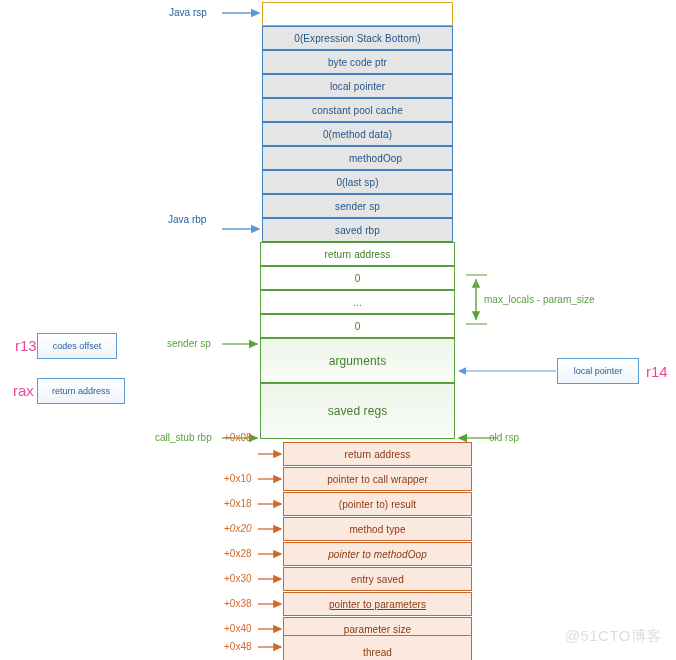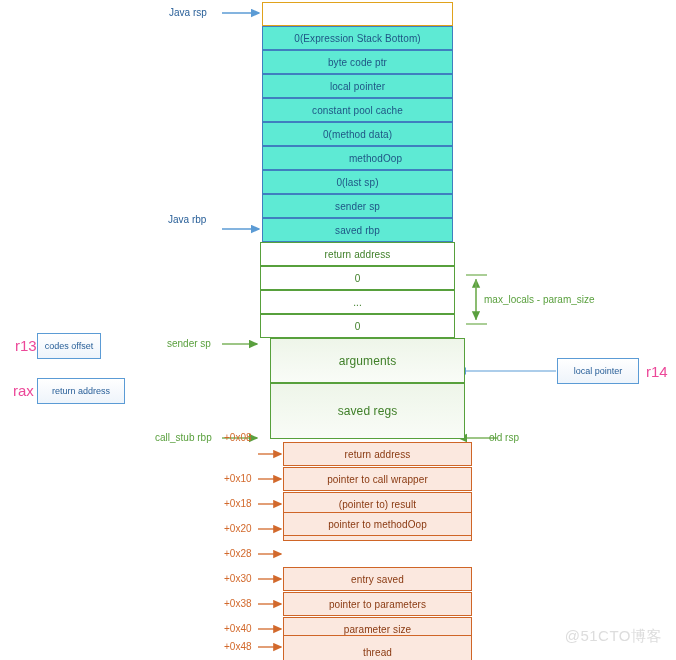--- a/index.html
+++ b/index.html
@@ -19,40 +19,39 @@
     display:flex;
     align-items:center;
     justify-content:center;
     font-size:10px;
     letter-spacing:.1px;
     white-space:nowrap;
   }
   .cell.blue{
     left:262px;width:191px;height:24px;
     border:1.3px solid #3f7fbf;
-    background:#5eead4;
+    background:#e5e5e5;
     color:#1f5585;
   }
   .cell.top{
     border:1.5px solid #e0a21c;
     background:#ffffff;
   }
   .cell.green{
     left:260px;width:195px;height:24px;
     border:1.3px solid #57a03c;
     background:#ffffff;
     color:#3f7f28;
   }
   .cell.greenbig{
     left:260px;width:195px;
     border:1.3px solid #57a03c;
     background:linear-gradient(180deg,#eef5e9 0%,#f9fcf7 100%);
     color:#3f7f28;
     font-size:12px;
-    margin-left:10px;
   }
   .cell.orange{
     left:283px;width:189px;height:24px;
     border:1.5px solid #cf6527;
     background:#fbe8df;
     color:#8a3a12;
     font-size:10px;
   }
 
   
@@ -155,46 +154,46 @@
   <div class="cell green" style="top:290px;">...</div>
   <div class="cell green" style="top:314px;">0</div>
 
   <div class="cell greenbig" style="top:338px;height:45px;">arguments</div>
   <div class="cell greenbig" style="top:383px;height:56px;">saved regs</div>
 
   <div class="cell orange" style="top:442px;">return address</div>
   <div class="cell orange" style="top:467px;">pointer to call wrapper</div>
   <div class="cell orange" style="top:492px;">(pointer to) result</div>
   <div class="cell orange" style="top:517px;">method type</div>
-  <div class="cell orange" style="top:512px;">pointer to methodOop</div>
+  <div class="cell orange" style="top:542px;font-style:italic;">pointer to methodOop</div>
   <div class="cell orange" style="top:567px;">entry saved</div>
-  <div class="cell orange" style="top:592px;">pointer to parameters</div>
+  <div class="cell orange" style="top:592px;text-decoration:underline;">pointer to parameters</div>
   <div class="cell orange" style="top:617px;">parameter size</div>
   <div class="cell orange" style="top:635px;height:34px;">thread</div>
 
   <div class="alabel orange" style="left:224px;top:432px;">+0x08</div>
   <div class="alabel orange" style="left:224px;top:473px;">+0x10</div>
   <div class="alabel orange" style="left:224px;top:498px;">+0x18</div>
-  <div class="alabel orange" style="left:224px;top:523px;">+0x20</div>
+  <div class="alabel orange" style="left:224px;top:523px;font-style:italic;">+0x20</div>
   <div class="alabel orange" style="left:224px;top:548px;">+0x28</div>
   <div class="alabel orange" style="left:224px;top:573px;">+0x30</div>
   <div class="alabel orange" style="left:224px;top:598px;">+0x38</div>
   <div class="alabel orange" style="left:224px;top:623px;">+0x40</div>
   <div class="alabel orange" style="left:224px;top:641px;">+0x48</div>
 
   <div class="alabel blue" style="left:169px;top:7px;">Java rsp</div>
   <div class="alabel blue" style="left:168px;top:214px;">Java rbp</div>
   <div class="alabel green" style="left:167px;top:338px;">sender sp</div>
   <div class="alabel green" style="left:155px;top:432px;">call_stub rbp</div>
   <div class="alabel green" style="left:489px;top:432px;">old rsp</div>
 
   <div class="alabel green" style="left:484px;top:294px;">max_locals - param_size</div>
 
   <div class="reg" style="left:15px;top:337px;">r13</div>
-  <div class="chip" style="left:37px;top:333px;width:64px;height:26px;">codes offset</div>
+  <div class="chip" style="left:37px;top:333px;width:80px;height:26px;">codes offset</div>
 
   <div class="reg" style="left:13px;top:382px;">rax</div>
   <div class="chip" style="left:37px;top:378px;width:88px;height:26px;">return address</div>
 
   <div class="chip" style="left:557px;top:358px;width:82px;height:26px;">local pointer</div>
   <div class="reg" style="left:646px;top:363px;">r14</div>
 
   <div class="watermark">@51CTO博客</div>
 </div>
 

